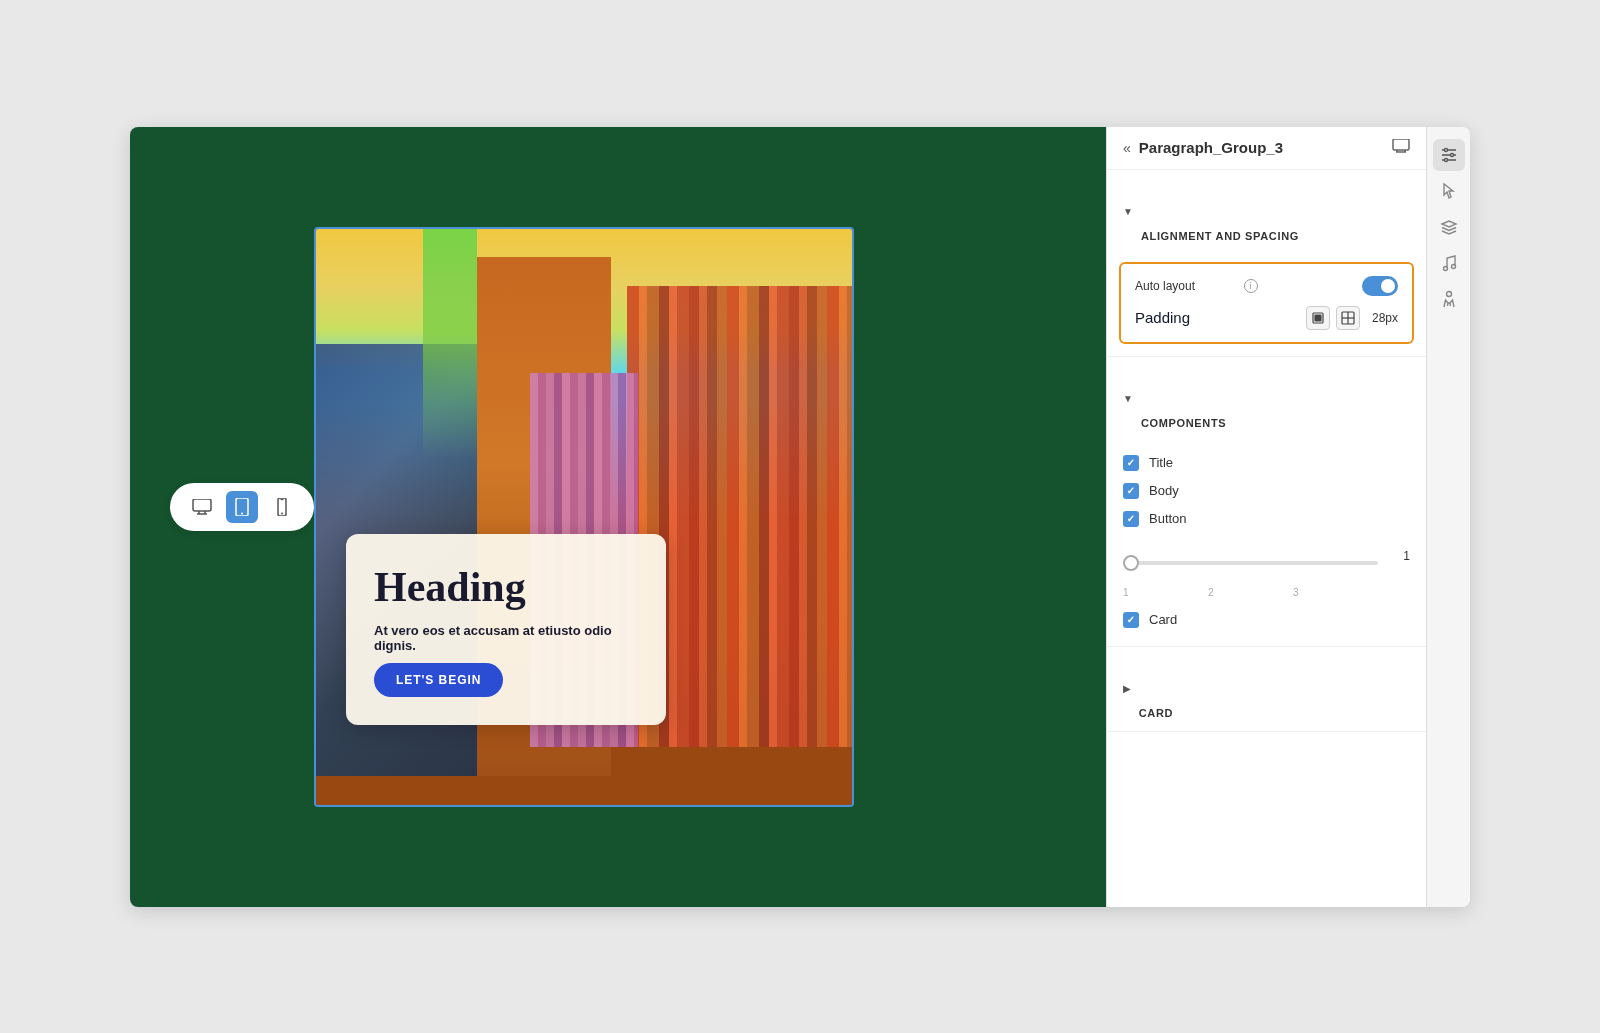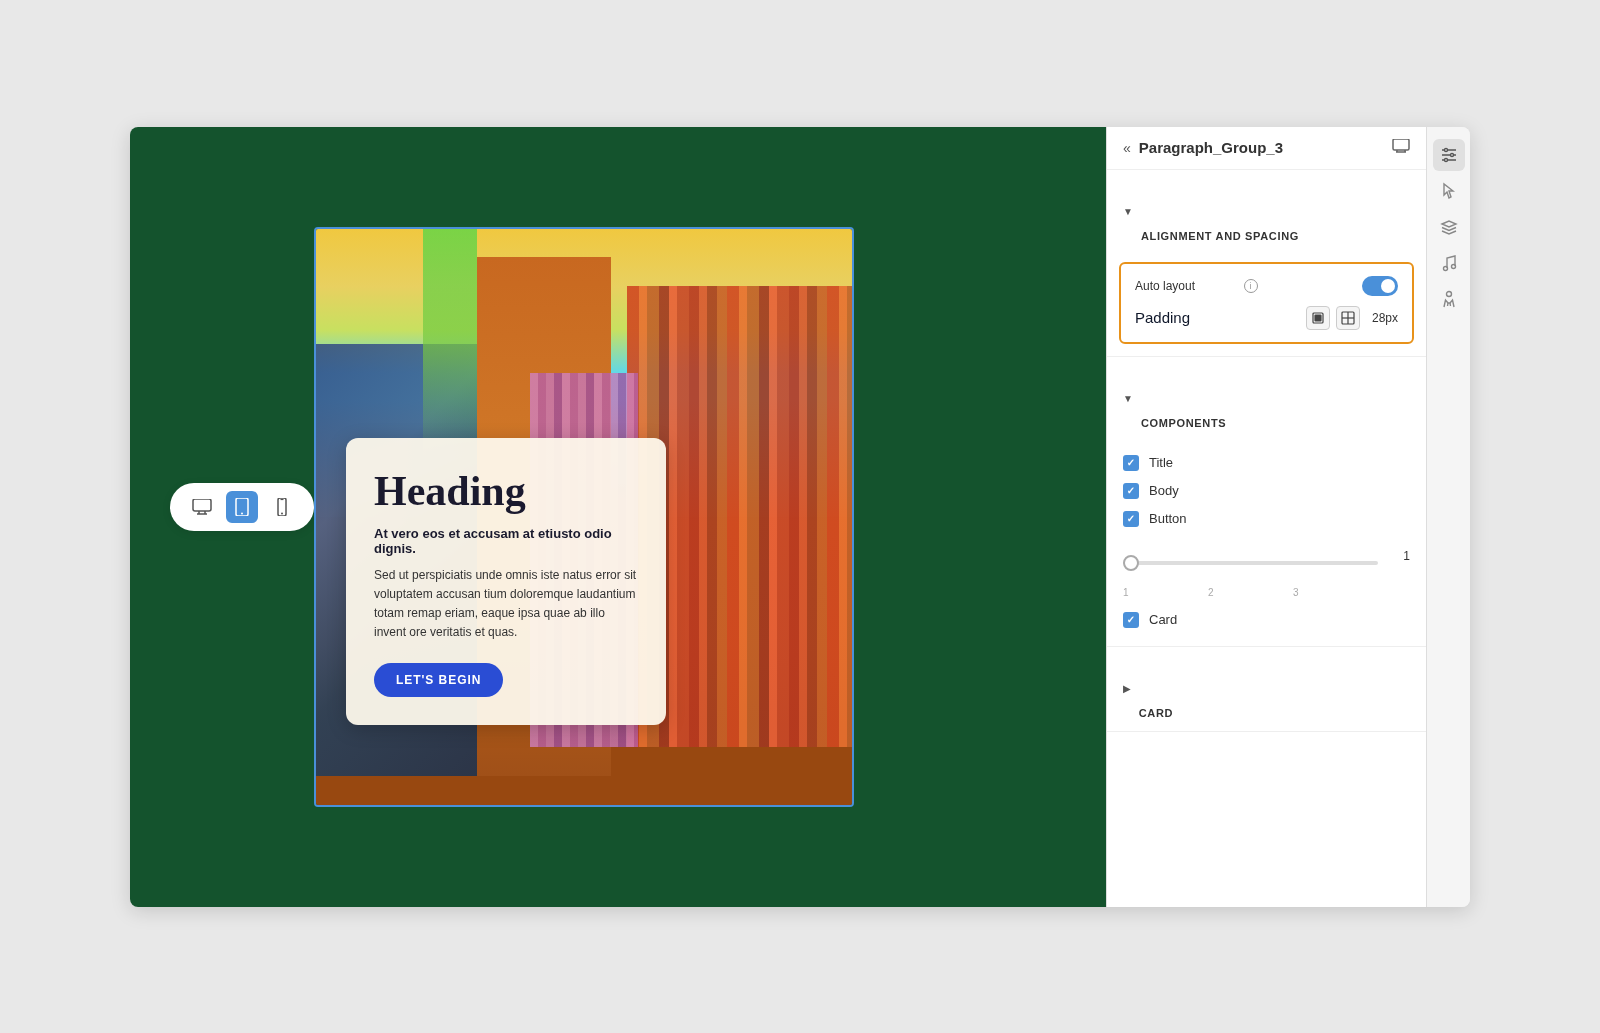--- a/index.html
+++ b/index.html
@@ -442,21 +442,20 @@
 
         <div style="position:absolute;left:30%;top:5%;width:25%;height:90%;background:linear-gradient(180deg,#c86820 0%,#d07828 40%,#b86018 70%,#a05018 100%);"></div>
 
         <div style="position:absolute;right:40%;top:25%;width:20%;height:65%;background:repeating-linear-gradient(90deg,#d080c0 0px,#d080c0 8px,#b860a8 8px,#b860a8 16px,#c878b8 16px,#c878b8 24px,#a050a0 24px,#a050a0 32px);opacity:0.8;"></div>
 
         <div style="position:absolute;top:0;left:20%;width:10%;height:40%;background:linear-gradient(180deg,#48d848 0%,#78c840 50%,transparent 100%);opacity:0.7;"></div>
 
         <div class="content-card">
           <div class="card-heading">Heading</div>
           <div class="card-subtitle">At vero eos et accusam at etiusto odio dignis.</div>
-          <div class="card-body">Sed ut perspiciatis unde omnis iste natus error sit voluptatem accusan tium doloremque laudantium totam remap eriam, eaque ipsa quae ab illo invent ore veritatis et quas.</div>
           <button class="card-button">LET'S BEGIN</button>
         </div>
       </div>
     </div>
   </div>
 
   <div class="right-panel">
 
     <div class="panel-header">
       <span class="panel-back-icon">«</span>

